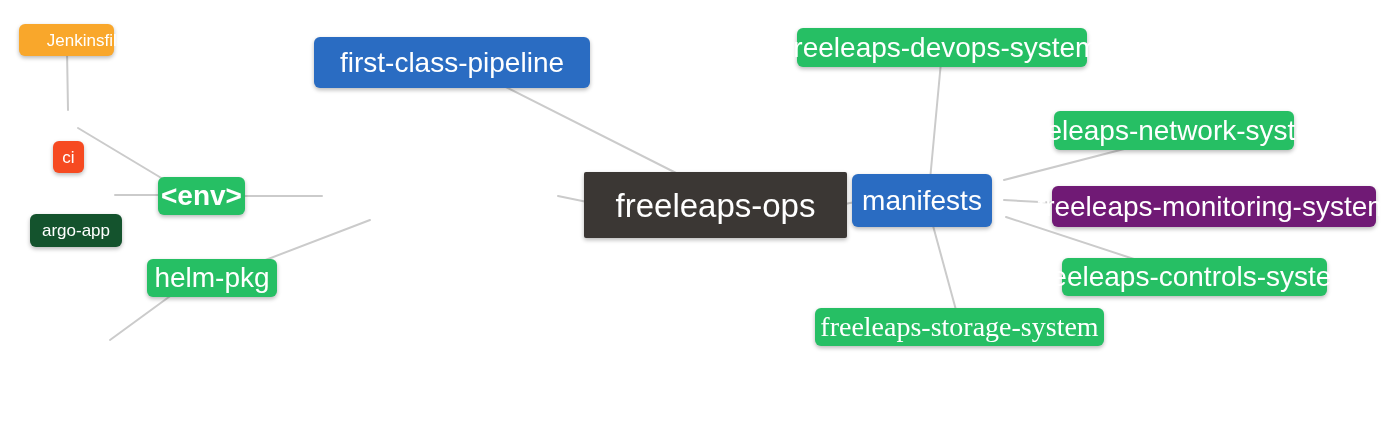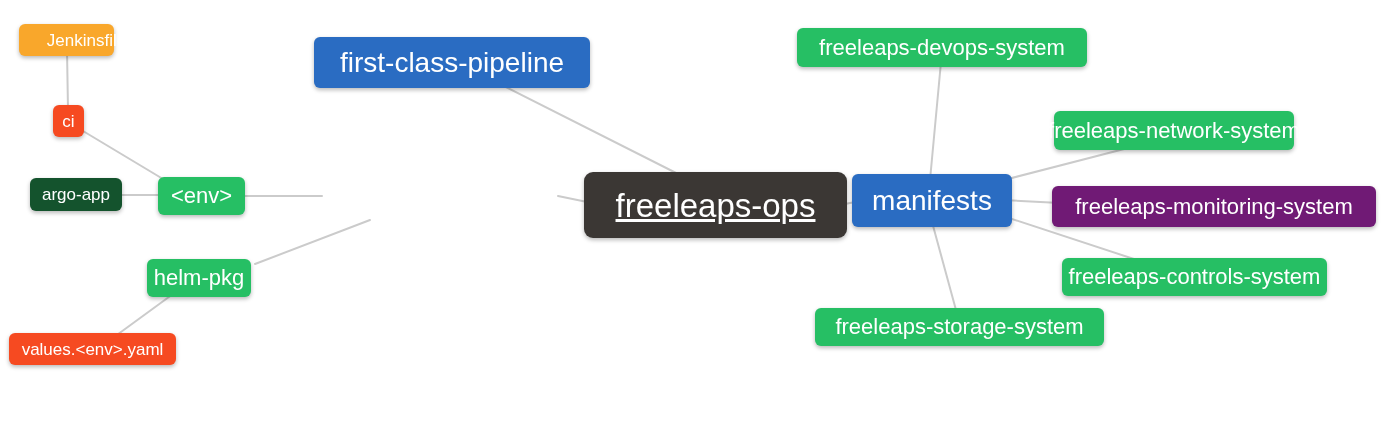--- a/index.html
+++ b/index.html
@@ -35,24 +35,24 @@
     justify-content: center;
     white-space: nowrap;
     color: #ffffff;
     border-radius: 6px;
     box-shadow: 0 2px 4px rgba(0,0,0,0.28);
     cursor: pointer;
     box-sizing: border-box;
     line-height: 1;
     user-select: none;
   }
-  .level1 { font-size: 33px; border-radius: 9px; text-decoration: underline; }
+  .level1 { font-size: 33px; border-radius: 2px; }
   .level2 { font-size: 28px; }
-  .level3 { font-size: 22px; }
-  .level4 { font-size: 17px; }
+  .level3 { font-size: 28px; }
+  .level4 { font-size: 17px; margin-top: 36px; }
   .level5 { font-size: 17px; }
 </style>
 </head>
 <body>
 
 <div class="stage">
   <svg class="edges-svg" width="1390" height="421" viewBox="0 0 1390 421" xmlns="http://www.w3.org/2000/svg">
       <line x1="67" y1="50" x2="68" y2="110" stroke="#cbcbcb"></line>
       <line x1="78" y1="128" x2="168" y2="182" stroke="#cbcbcb"></line>
       <line x1="115" y1="195" x2="165" y2="195" stroke="#cbcbcb"></line>
@@ -63,25 +63,24 @@
       <line x1="558" y1="196" x2="592" y2="203" stroke="#cbcbcb"></line>
       <line x1="840" y1="205" x2="860" y2="201" stroke="#cbcbcb"></line>
       <line x1="941" y1="62" x2="930" y2="180" stroke="#cbcbcb"></line>
       <line x1="1004" y1="180" x2="1128" y2="148" stroke="#cbcbcb"></line>
       <line x1="1004" y1="200" x2="1060" y2="203" stroke="#cbcbcb"></line>
       <line x1="1006" y1="217" x2="1140" y2="261" stroke="#cbcbcb"></line>
       <line x1="932" y1="222" x2="956" y2="310" stroke="#cbcbcb"></line>
     </svg>
 <div class="node level1" style="left: 584px; top: 172px; width: 263px; height: 66px; background: rgb(59, 55, 52); color: rgb(255, 255, 255);">freeleaps-ops</div>
     <div class="node level2" style="left: 314px; top: 37px; width: 276px; height: 51px; background: rgb(42, 108, 194); color: rgb(255, 255, 255);">first-class-pipeline</div>
-    <div class="node level2" style="left: 852px; top: 174px; width: 160px; height: 53px; background: rgb(42, 108, 194); color: rgb(255, 255, 255);">manifests</div>
-    <div class="node level3" style="left: 158px; top: 177px; width: 87px; height: 38px; background: rgb(38, 191, 100); color: rgb(255, 255, 255);">&lt;env&gt;</div>
-    <div class="node level3" style="left: 147px; top: 259px; width: 104px; height: 38px; background: rgb(38, 191, 100); color: rgb(255, 255, 255);">helm-pkg</div>
+    <div class="node level2" style="left: 852px; top: 174px; width: 140px; height: 53px; background: rgb(42, 108, 194); color: rgb(255, 255, 255);">manifests</div>
+    <div class="node level3" style="left: 158px; top: 177px; width: 87px; height: 38px; background: rgb(38, 191, 100); color: rgb(255, 255, 255); font-weight: bold;">&lt;env&gt;</div>
+    <div class="node level3" style="left: 147px; top: 259px; width: 130px; height: 38px; background: rgb(38, 191, 100); color: rgb(255, 255, 255);">helm-pkg</div>
     <div class="node level3" style="left: 797px; top: 28px; width: 290px; height: 39px; background: rgb(38, 191, 100); color: rgb(255, 255, 255);">freeleaps-devops-system</div>
     <div class="node level3" style="left: 1054px; top: 111px; width: 240px; height: 39px; background: rgb(38, 191, 100); color: rgb(255, 255, 255);">freeleaps-network-system</div>
     <div class="node level3" style="left: 1052px; top: 186px; width: 324px; height: 41px; background: #701a75; color: rgb(255, 255, 255);">freeleaps-monitoring-system</div>
     <div class="node level3" style="left: 1062px; top: 258px; width: 265px; height: 38px; background: rgb(38, 191, 100); color: rgb(255, 255, 255);">freeleaps-controls-system</div>
-    <div class="node level3" style="left: 815px; top: 308px; width: 289px; height: 38px; background: rgb(38, 191, 100); color: rgb(255, 255, 255);">freeleaps-storage-system</div>
+    <div class="node level3" style="left: 815px; top: 308px; width: 289px; height: 38px; background: rgb(38, 191, 100); color: rgb(255, 255, 255); font-family: Liberation Serif, serif;">freeleaps-storage-system</div>
     <div class="node level4" style="left: 53px; top: 105px; width: 31px; height: 32px; background: rgb(246, 74, 33); color: rgb(255, 255, 255);">ci</div>
     <div class="node level4" style="left: 30px; top: 178px; width: 92px; height: 33px; background: #14532d; color: rgb(255, 255, 255);">argo-app</div>
-    <div class="node level4" style="left: 9px; top: 333px; width: 167px; height: 32px; background: rgb(246, 74, 33); color: rgb(255, 255, 255);">values.&lt;env&gt;.yaml</div>
     <div class="node level5" style="left: 19px; top: 24px; width: 95px; height: 32px; background: rgb(249, 167, 43); color: rgb(255, 255, 255); padding-left: 40px;">Jenkinsfile</div>
   </div>
 
 </body></html>

